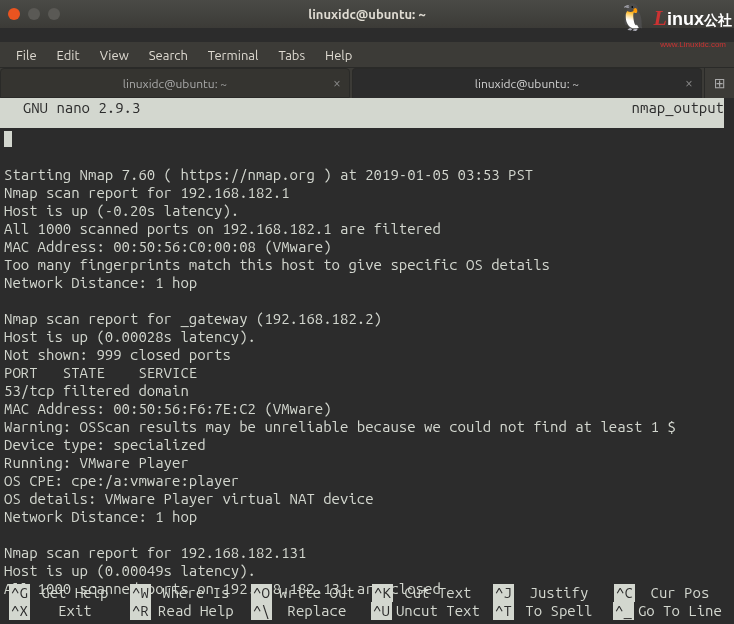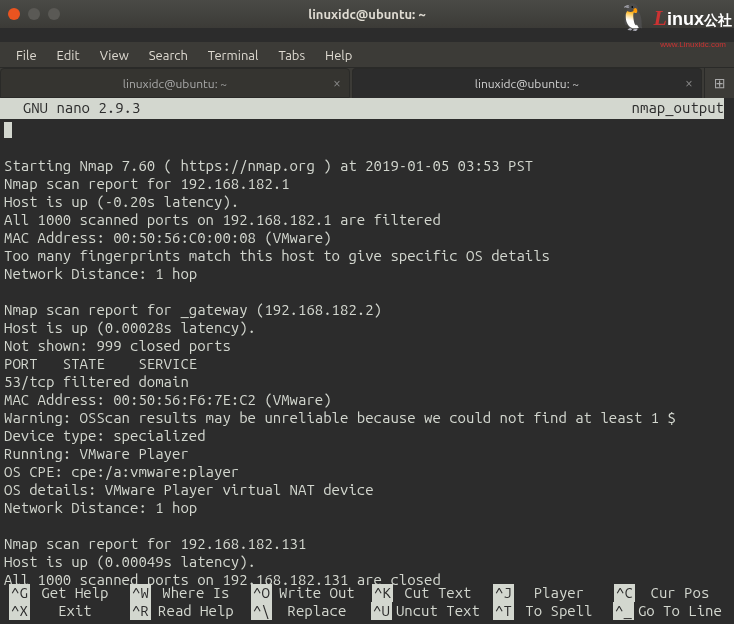--- a/index.html
+++ b/index.html
@@ -102,21 +102,21 @@
       align-items: center;
       justify-content: center;
       color: #aaa;
       font-size: 14px;
       cursor: pointer;
       border-left: 1px solid #2a2a28;
     }
     .header-row {
       display: flex;
       font-size: 15px;
-      height: 21px;
+      height: 30px;
       line-height: 19px;
     }
     .hdr-left {
       background: #d3d7cf;
       color: #2c2c2c;
       padding: 0 6px;
       white-space: pre;
     }
     .hdr-center {
       background: #d3d7cf;
@@ -246,21 +246,21 @@
 Host is up (0.00049s latency).
 All 1000 scanned ports on 192.168.182.131 are closed
 </div>
 
 <div class="footer">
   <div class="footer-row" id="hk-row1">
       <span class="fcol"><span class="hk">^G</span><span class="hk-lbl">Get Help</span></span>
       <span class="fcol"><span class="hk">^W</span><span class="hk-lbl">Where Is</span></span>
       <span class="fcol"><span class="hk">^O</span><span class="hk-lbl">Write Out</span></span>
       <span class="fcol"><span class="hk">^K</span><span class="hk-lbl">Cut Text</span></span>
-      <span class="fcol"><span class="hk">^J</span><span class="hk-lbl">Player</span></span>
+      <span class="fcol"><span class="hk">^J</span><span class="hk-lbl">Justify</span></span>
       <span class="fcol"><span class="hk">^C</span><span class="hk-lbl">Cur Pos</span></span>
     </div>
   <div class="footer-row" id="hk-row2">
       <span class="fcol"><span class="hk">^X</span><span class="hk-lbl">Exit</span></span>
       <span class="fcol"><span class="hk">^R</span><span class="hk-lbl">Read Help</span></span>
       <span class="fcol"><span class="hk">^\</span><span class="hk-lbl">Replace</span></span>
       <span class="fcol"><span class="hk">^U</span><span class="hk-lbl">Uncut Text</span></span>
       <span class="fcol"><span class="hk">^T</span><span class="hk-lbl">To Spell</span></span>
       <span class="fcol"><span class="hk">^_</span><span class="hk-lbl">Go To Line</span></span>
     </div>

